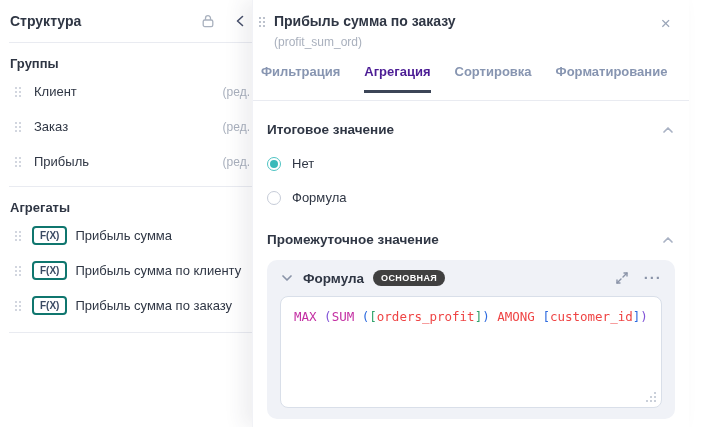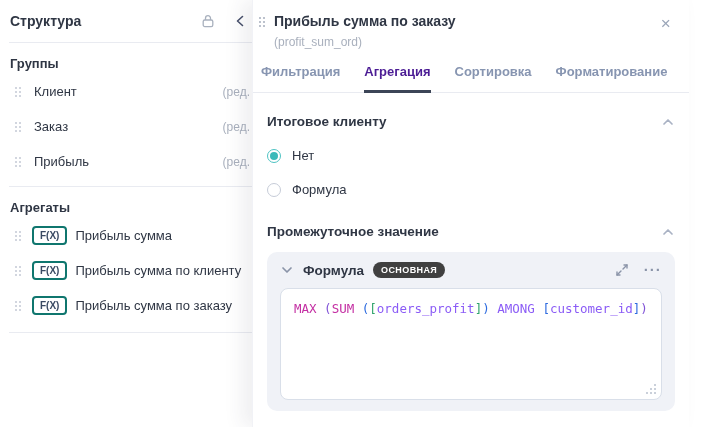--- a/index.html
+++ b/index.html
@@ -27,21 +27,21 @@
   
   .drawer { flex:1; height:100%; background:#fff; position:relative; z-index:2;
             box-shadow:-10px 0 18px rgba(45,55,75,.08); border-left:1px solid #F1F2F6; }
   .dr-header { display:flex; align-items:flex-start; padding:13px 14px 0 5px; gap:8px; }
   .dr-drag { color:#A6AEBD; margin-top:3px; }
   .dr-titles { flex:1; }
   .dr-title { font-size:14px; font-weight:700; }
   .dr-subtitle { font-size:12px; color:#A9B0BD; margin-top:6px; }
   .close-btn { font-size:17px; line-height:1; color:#9AA5B8; cursor:pointer; padding:2px 4px; }
 
-  .tabs { display:flex; gap:24px; padding:15px 8px 0 8px; border-bottom:1px solid #E9EBF1; }
+  .tabs { display:flex; gap:24px; padding:15px 8px 8px 8px; border-bottom:1px solid #E9EBF1; }
   .tab { font-size:13px; color:#8795B1; font-weight:600; padding-bottom:11px; cursor:pointer;
          border-bottom:3px solid transparent; margin-bottom:-1px; }
   .tab.active { color:#4c1d95; border-bottom-color:#3C4557; }
 
   .dr-body { padding:0 14px; }
   .section-header { display:flex; align-items:center; justify-content:space-between; margin-top:21px; }
   .section-title { font-size:13.5px; font-weight:700; }
   .chev-up { color:#A9B2C4; cursor:pointer; display:inline-flex; }
 
   .radio-row { display:flex; align-items:center; gap:11px; margin-top:19px; cursor:pointer; }
@@ -61,21 +61,21 @@
   .ellipsis { font-size:15px; font-weight:700; letter-spacing:1px; line-height:0.5; cursor:pointer; color:#8A94A8; }
 
   .code-area { margin-top:10px; background:#fff; border:1px solid #D9DFE9; border-radius:8px;
                height:112px; padding:12px 13px; position:relative;
                font-family:"DejaVu Sans Mono","Liberation Mono",monospace; font-size:12.5px; }
   .formula { white-space:pre; }
   .tok-fn  { color:#C42FA3;text-align:right; }
   .tok-p1  { color:#8153D7; }
   .tok-p2  { color:#2D6BDF; }
   .tok-p3  { color:#2FA36B; }
-  .tok-txt { color:#8b5cf6; }
+  .tok-txt { color:#ef4444; }
   .resize-grip { position:absolute; right:4px; bottom:4px; color:#B9C0CE; cursor:nwse-resize; display:inline-flex; }
 </style>
 </head>
 <body>
 
 <div class="app">
 
   <div class="left-panel">
     <div class="lp-header">
       <span class="lp-title">Структура</span>
@@ -223,21 +223,21 @@
 
         <div class="tab">Сортировка</div>
 
         <div class="tab">Форматирование</div>
 
     </div>
 
     <div class="dr-body">
 
       <div class="section-header">
-        <span class="section-title">Итоговое клиенту</span>
+        <span class="section-title">Итоговое значение</span>
         <span class="chev-up">
           <svg width="14" height="14" viewBox="0 0 14 14" fill="none" stroke="currentColor" stroke-width="1.7" stroke-linecap="round" stroke-linejoin="round">
             <polyline points="3,9 7,5 11,9"></polyline>
           </svg>
         </span>
       </div>
 
       <div>
 
           <div class="radio-row">

